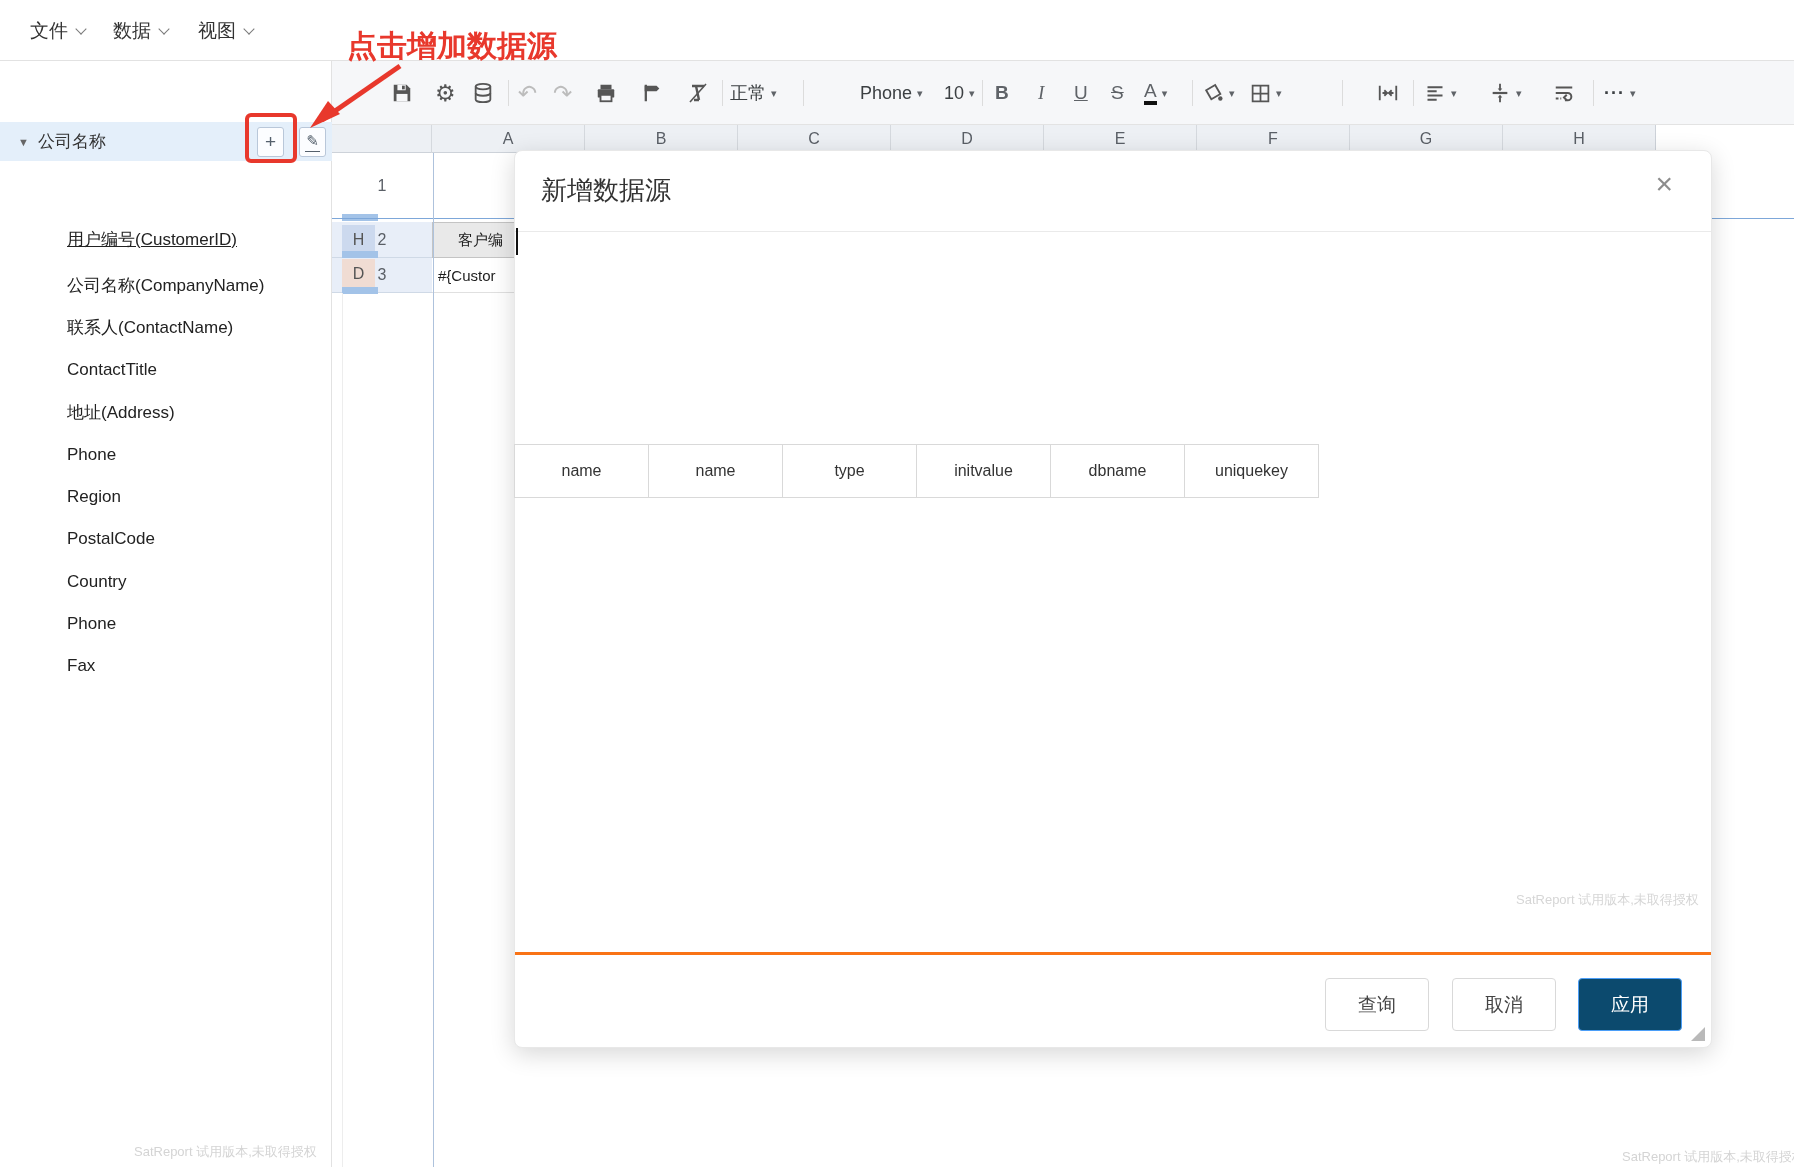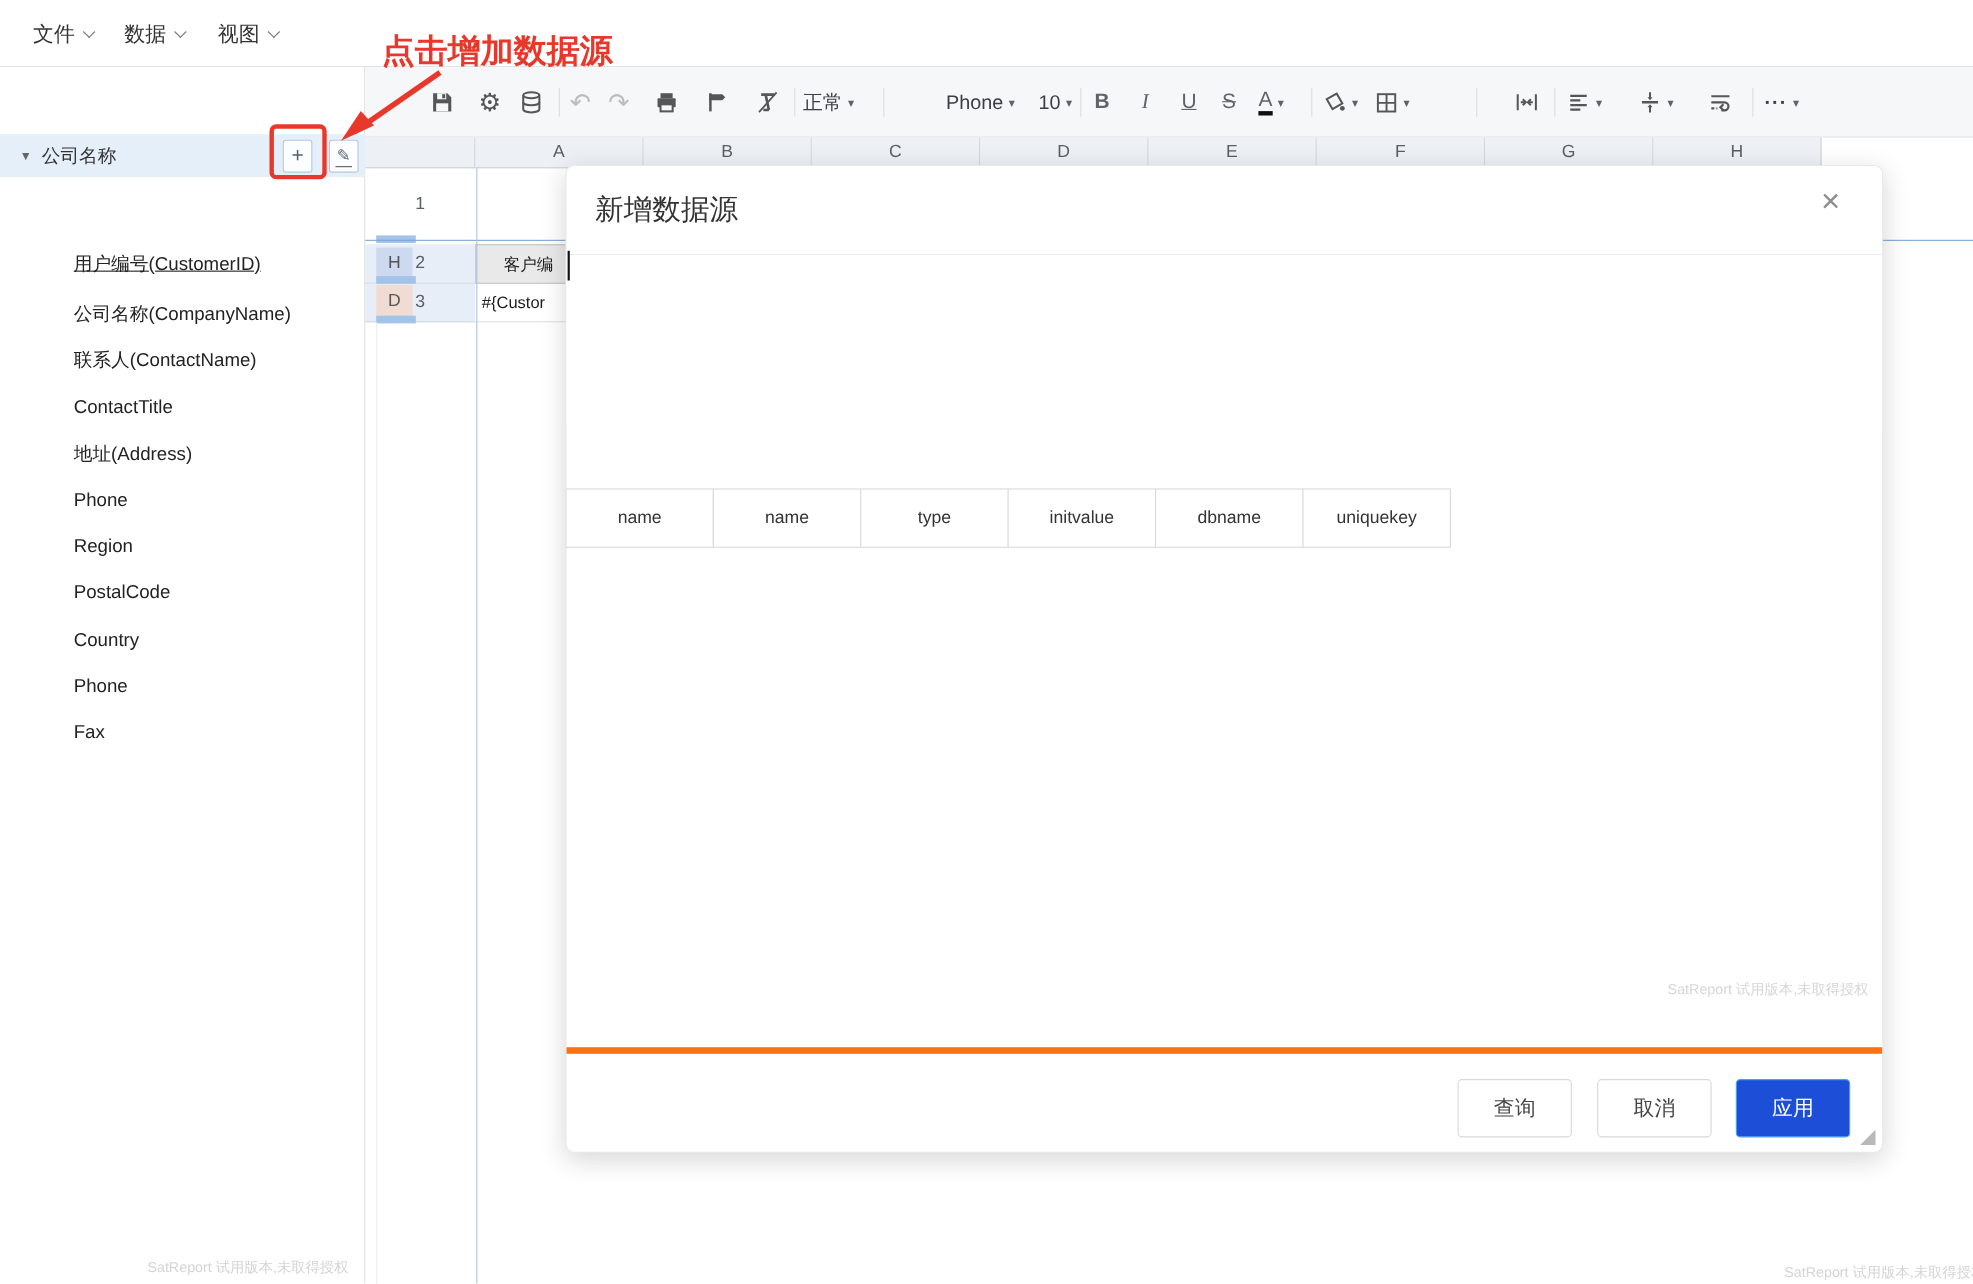--- a/index.html
+++ b/index.html
@@ -51,24 +51,24 @@
   #modal-title{position:absolute;left:26px;top:22px;font-size:26px;color:#333;}
   #modal-close{position:absolute;right:38px;top:18px;font-size:30px;color:#8d8d8d;cursor:pointer;line-height:1;}
   #modal-hline{position:absolute;left:0;top:80px;width:100%;height:1px;background:#eaeaea;}
   #sql-area{position:absolute;left:0;top:81px;width:100%;height:154px;background:#fff;}
   #fields-row{position:absolute;left:0;top:235px;width:100%;height:58px;}
   .fld-label{position:absolute;top:14px;font-size:19px;color:#4a4a4a;}
   .fld-input{position:absolute;top:6px;height:38px;border:1px solid #d9d9d9;border-radius:2px;background:#fff;font-size:15px;padding:0 8px;outline:none;}
   #ptable{position:absolute;left:0;top:293px;display:flex;}
   .pth{width:135px;height:54px;margin-left:-1px;border:1px solid #d9d9d9;background:#fff;display:flex;align-items:center;justify-content:center;font-size:16px;color:#333;}
   #modal-wm{position:absolute;left:1001px;top:740px;font-size:13px;color:#d6d6d6;}
-  #modal-footer{position:absolute;left:0;bottom:0;width:100%;height:95px;border-top:6px solid #f97316;}
+  #modal-footer{position:absolute;left:0;bottom:0;width:100%;height:95px;border-top:3px solid #f97316;}
   .mbtn{position:absolute;top:23px;width:104px;height:53px;border-radius:4px;font-size:19px;display:flex;align-items:center;justify-content:center;cursor:pointer;}
   .mbtn.plain{background:#fff;border:1px solid #d9d9d9;color:#444;}
-  .mbtn.primary{background:#1d4ed8;color:#fff;border:1px solid #4b9ef8;}
+  .mbtn.primary{background:#0c4a6e;color:#fff;border:1px solid #4b9ef8;}
   #resize-handle{position:absolute;right:6px;bottom:6px;width:0;height:0;border-left:14px solid transparent;border-bottom:14px solid #b9b9b9;cursor:nwse-resize;}
 
   
   #anno-text{position:absolute;left:347px;top:26px;font-size:30px;font-weight:bold;color:#e8382c;z-index:50;white-space:nowrap;}
   #anno-rect{position:absolute;left:245px;top:113px;width:52px;height:50px;border:4px solid #e8382c;border-radius:6px;z-index:50;}
   #anno-arrow{position:absolute;left:0;top:0;z-index:50;pointer-events:none;}
   .wm{position:absolute;font-size:13px;color:#d4d4d4;white-space:nowrap;}
   svg.ic{display:block;}
 </style>
 </head>

